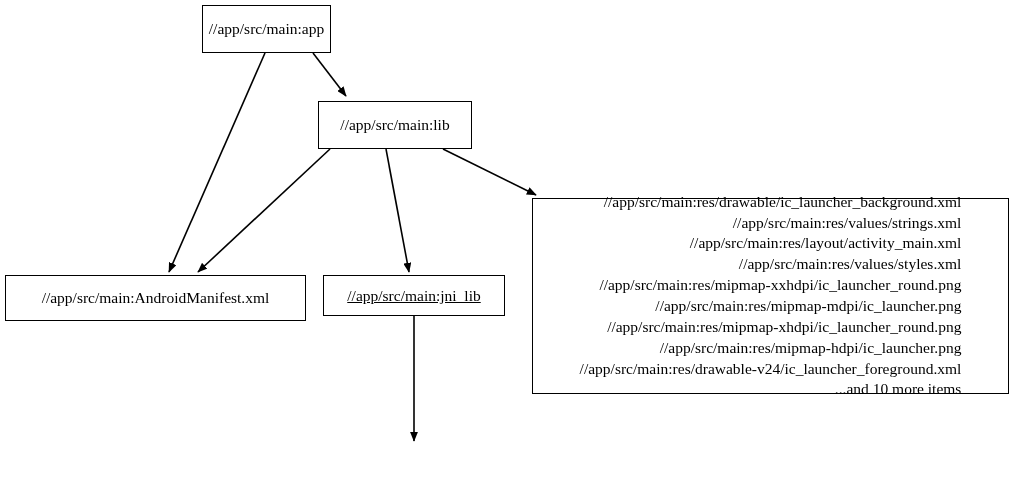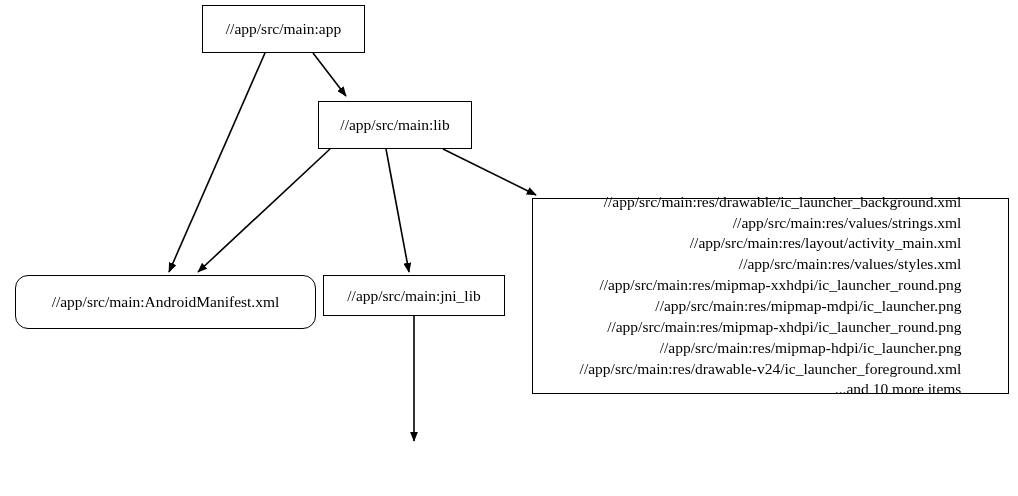--- a/index.html
+++ b/index.html
@@ -42,24 +42,24 @@
     white-space: pre;
     font-size: 15.5px;
     letter-spacing: 0px;
   }
   .node-multiline .node-label {
     line-height: 1.345;
     font-size: 15.5px;
     text-align: right;
   }
   
-  #node-app        { left: 202px; top: 5px;   width: 163px; height: 48px; }
+  #node-app        { left: 202px; top: 5px;   width: 129px; height: 48px; }
   #node-lib        { left: 318px; top: 101px; width: 154px; height: 48px; }
-  #node-manifest   { left: 15px;   top: 275px; width: 301px; height: 54px; border-radius: 13px; }
-  #node-jni        { left: 323px; top: 275px; width: 182px; height: 41px; }
+  #node-manifest   { left: 5px;   top: 275px; width: 301px; height: 46px; }
+  #node-jni        { left: 323px; top: 275px; width: 182px; height: 41px; text-decoration: underline; }
   #node-res        { left: 532px; top: 198px; width: 477px; height: 196px; }
   #node-nativelib  { left: 280px; top: 444px; width: 271px; height: 46px; }
 </style>
 </head>
 <body>
 
 <div id="graph-canvas">
 
   <svg id="edge-layer" viewBox="0 0 1018 496" width="1018" height="496" xmlns="http://www.w3.org/2000/svg">
     <defs>

